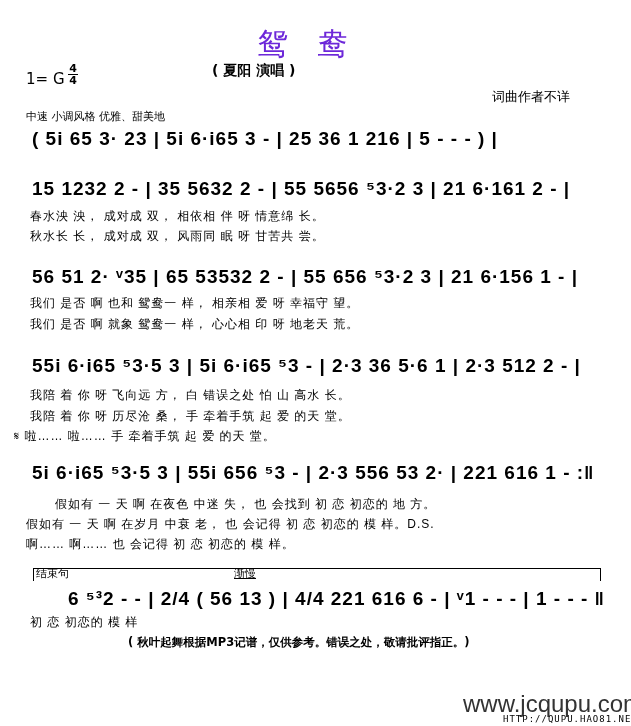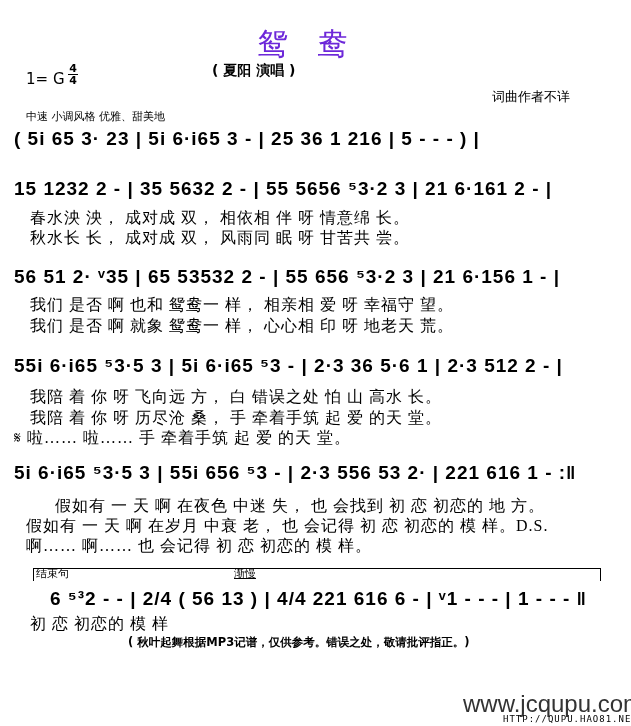--- a/index.html
+++ b/index.html
@@ -5,22 +5,22 @@
   html,body{margin:0;padding:0;background:#fff;}
   body{width:631px;height:726px;position:relative;overflow:hidden;font-family:"DejaVu Sans",sans-serif;color:#000;}
   .abs{position:absolute;white-space:nowrap;}
   .title{left:258px;top:24px;font-size:30px;color:#6d28d9;letter-spacing:10px;font-family:"DejaVu Serif",serif;}
   .singer{left:212px;top:62px;font-size:14px;font-weight:bold;}
   .key{left:26px;top:70px;font-size:15px;}
   .tsig{left:68px;top:63px;font-size:11px;font-weight:bold;line-height:11px;text-align:center;}
   .tempo{left:26px;top:109px;font-size:11px;text-align:center;}
   .author{left:492px;top:88px;font-size:13px;}
   .notes{font-family:"Liberation Sans",sans-serif;font-weight:bold;font-size:19px;letter-spacing:1px;}
-  .lyr{font-size:16px;font-family:Liberation Serif, serif;letter-spacing:1px;}
-  .note-line{left:14px;}
+  .lyr{font-size:12px;font-family:Liberation Sans, sans-serif;letter-spacing:1px;}
+  .note-line{left:32px;}
   .endbox{position:absolute;left:33px;top:568px;width:566px;height:12px;border-top:1px solid #000;border-left:1px solid #000;border-right:1px solid #000;}
   .small{font-size:11px;}
   .footer{left:128px;top:635px;font-size:11.5px;font-weight:bold;}
   .wm1{left:463px;top:690px;font-size:24px;color:#333;font-family:"Liberation Sans",sans-serif;}
   .wm2{left:503px;top:714px;font-size:9px;letter-spacing:1px;font-family:"DejaVu Sans Mono",monospace;}
 </style>
 </head>
 <body>
 
 <div class="abs title">鸳 鸯</div>

